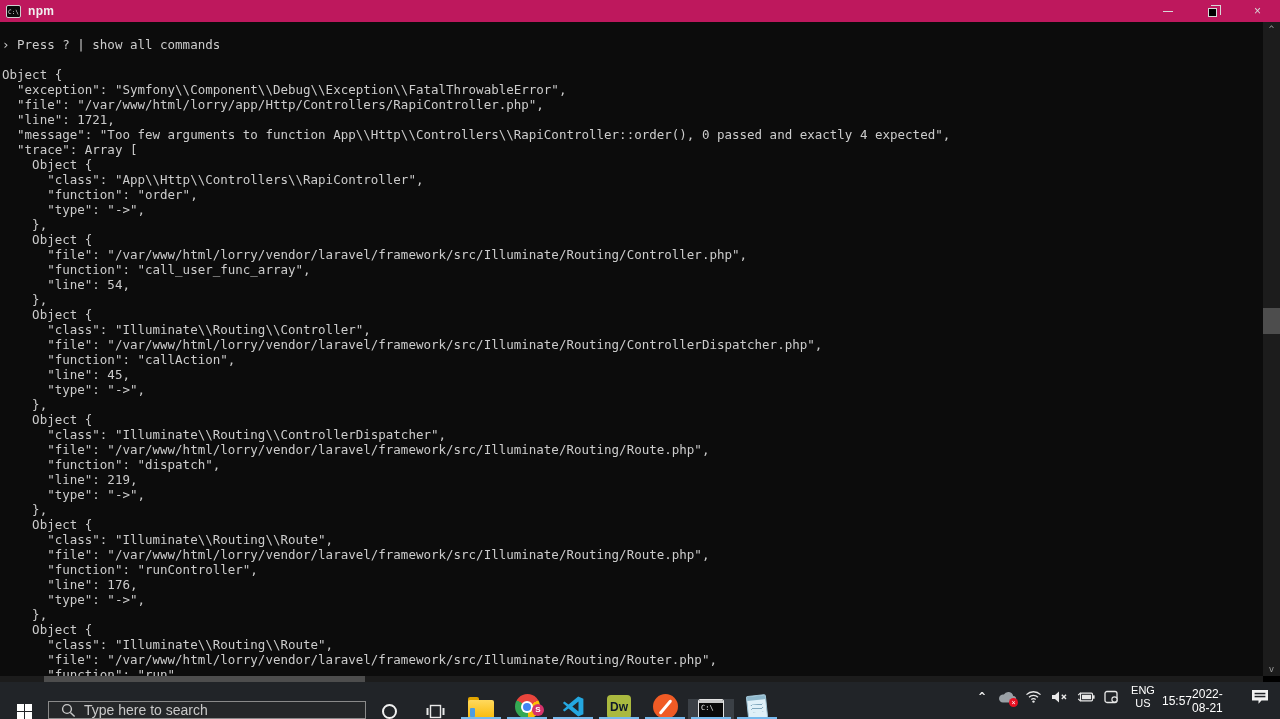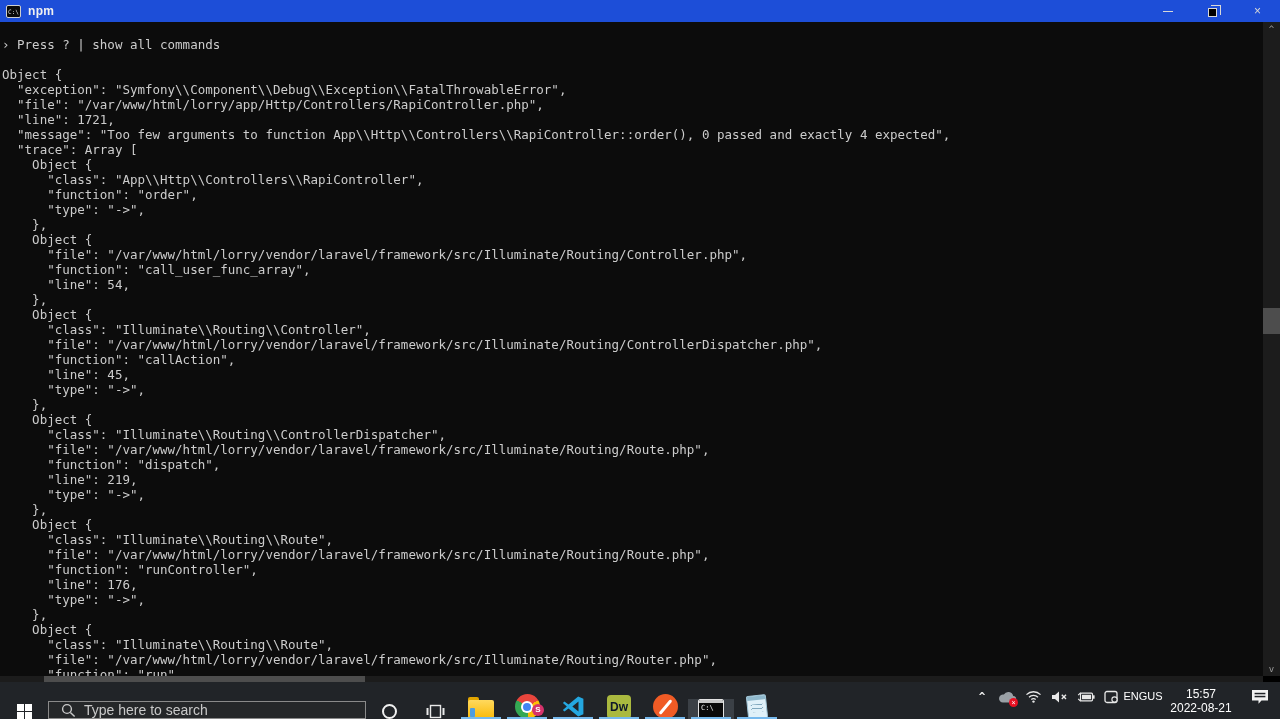--- a/index.html
+++ b/index.html
@@ -1,20 +1,20 @@
 <!DOCTYPE html>
 <html><head>
 <meta charset="utf-8">
 <style>
   * { margin:0; padding:0; box-sizing:border-box; }
   html,body { width:1280px; height:719px; overflow:hidden; background:#000; }
   #screen { position:relative; width:1280px; height:719px; font-family:"Liberation Sans", sans-serif; }
 
   
-  .titlebar { position:absolute; top:0; left:0; width:1280px; height:22px; background:#1d4ed8;
+  .titlebar { position:absolute; top:0; left:0; width:1280px; height:22px; background:#be185d;
               display:flex; align-items:center; }
   .title-ico { width:15px; height:13px; margin-left:6px; border:1px solid #cfcfcf; border-radius:2px;
                background:#0a0a0a; color:#ddd; font-family:"DejaVu Sans Mono", monospace; font-size:6px;
                line-height:11px; text-align:center; overflow:hidden; }
   .title-text { color:#f0f0f0; font-size:12px; font-weight:bold; margin-left:7px; letter-spacing:.3px; }
   .win-controls { margin-left:auto; display:flex; height:22px; }
   .win-btn { width:45px; height:22px; display:flex; align-items:center; justify-content:center; color:#d8d8d8; }
   .min-bar { width:10px; height:1px; background:#d8d8d8; }
   .restore-box { position:relative; width:9px; height:9px; border:1px solid #d8d8d8; margin-top:2px; background:#000; }
   .restore-box::before { content:""; position:absolute; left:2px; top:-4px; width:9px; height:9px;
@@ -96,23 +96,23 @@
   .folder .front { position:absolute; left:2px; bottom:2px; width:5px; height:9px; background:#4d9de0;
                    z-index:2; border-radius:1px; }
 
   
   .tray { margin-left:auto; display:flex; align-items:center; }
   .tray-btn { display:flex; align-items:center; justify-content:center; height:37px; position:relative; }
   .chev { width:24px; color:#eee; font-size:11px; font-weight:bold; font-family:"DejaVu Sans Mono",monospace; }
   .tray-ico { width:26px; }
   .badge { position:absolute; right:2px; bottom:8px; width:9px; height:9px; border-radius:50%;
            background:#e81123; color:#fff; font-size:7px; line-height:9px; text-align:center; }
-  .lang { width:38px; display:flex; align-items:center; color:#fff;
+  .lang { width:38px; display:flex; flex-direction:column; align-items:center; color:#fff;
           font-size:11px; line-height:13px; }
-  .clock { width:78px; display:flex; flex-direction:column; align-items:center; color:#fff;
+  .clock { width:78px; display:flex; flex-direction:row; align-items:center; color:#fff;
            font-size:12px; line-height:14px;margin-top:8px; }
   .action { width:40px; }
 </style>
 </head>
 <body>
 
 <div id="screen">
 
   <div class="titlebar">
     <div class="title-ico">C:\</div>

